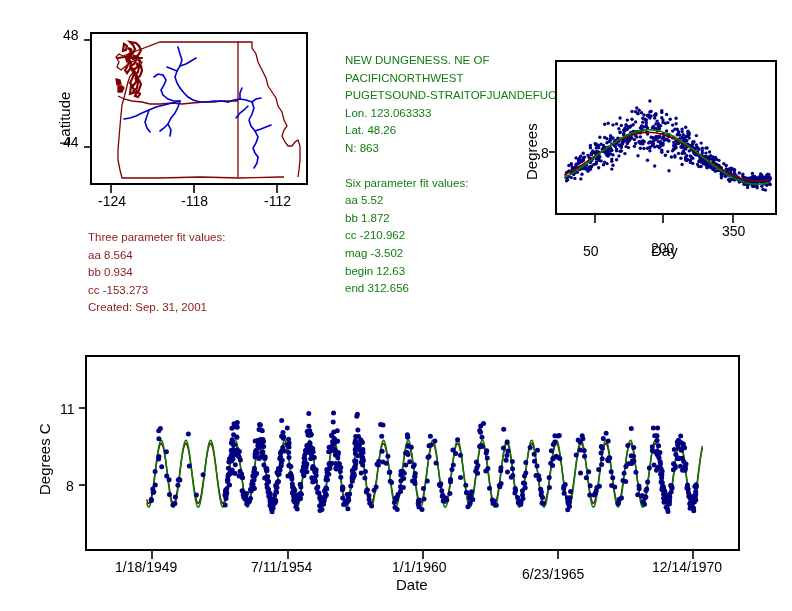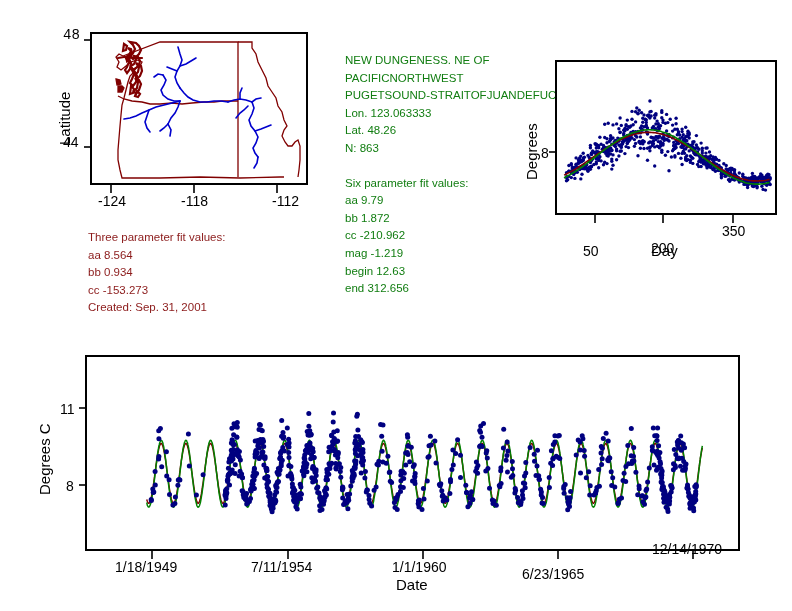--- a/index.html
+++ b/index.html
@@ -18,26 +18,26 @@
 </style>
 </head>
 <body>
 
 <div class="panel" style="left:0;top:0;width:330px;height:220px;">
 
   <div class="frame" style="left:90px;top:32px;width:218px;height:153px;"></div>
 
   <div class="axis-label vlabel" style="left:56px;top:145px;">Latitude</div>
 
-  <div class="tick-label" style="left:63px;top:27px;font-family:Liberation Mono, monospace;">48</div>
+  <div class="tick-label" style="left:63px;top:27px;">48</div>
   <div class="tick-label" style="left:63px;top:134px;">44</div>
 
   <div class="tick-label" style="left:98px;top:193px;">-124</div>
   <div class="tick-label" style="left:181px;top:193px;">-118</div>
-  <div class="tick-label" style="left:264px;top:193px;margin-left:8px;">-112</div>
+  <div class="tick-label" style="left:264px;top:193px;">-112</div>
 
   <svg width="330" height="220" style="position:absolute;left:0;top:0;">
 
     <g stroke="#000" stroke-width="1.6">
       <line x1="84" y1="40" x2="92" y2="40"></line>
       <line x1="84" y1="147" x2="92" y2="147"></line>
       <line x1="111" y1="185" x2="111" y2="193"></line>
       <line x1="194" y1="185" x2="194" y2="193"></line>
       <line x1="277" y1="185" x2="277" y2="193"></line>
     </g>
@@ -104,24 +104,24 @@
 
 <div class="textblock green" style="left:345px;top:52px;">
   <div>NEW DUNGENESS. NE OF</div>
   <div>PACIFICNORTHWEST</div>
   <div>PUGETSOUND-STRAITOFJUANDEFUCA</div>
   <div>Lon. 123.063333</div>
   <div>Lat. 48.26</div>
   <div>N: 863</div>
   <div style="height:17px;">&nbsp;</div>
   <div>Six parameter fit values:</div>
-  <div>aa 9.79</div>
+  <div>aa 5.52</div>
   <div>bb 1.872</div>
   <div>cc -210.962</div>
-  <div>mag -1.219</div>
+  <div>mag -3.502</div>
   <div>begin 12.63</div>
   <div>end 312.656</div>
 </div>
 
 <div class="textblock red" style="left:88px;top:229px;">
   <div>Three parameter fit values:</div>
   <div>aa 8.564</div>
   <div>bb 0.934</div>
   <div>cc -153.273</div>
   <div>Created:   Sep. 31, 2001</div>
@@ -921,21 +921,21 @@
 
   <div class="axis-label vlabel" style="left:36px;top:150px;">Degrees C</div>
 
   <div class="tick-label" style="left:60px;top:56px;">11</div>
   <div class="tick-label" style="left:66px;top:133px;">8</div>
 
   <div class="tick-label" style="left:115px;top:214px;">1/18/1949</div>
   <div class="tick-label" style="left:251px;top:214px;">7/11/1954</div>
   <div class="tick-label" style="left:392px;top:214px;">1/1/1960</div>
   <div class="tick-label" style="left:522px;top:221px;">6/23/1965</div>
-  <div class="tick-label" style="left:652px;top:196px;">12/14/1970</div>
+  <div class="tick-label" style="left:652px;top:214px;">12/14/1970</div>
 
   <div class="axis-label" style="left:396px;top:231px;">Date</div>
 
   <svg width="792" height="266" style="position:absolute;left:0;top:0;">
     <g stroke="#000" stroke-width="1.6">
       <line x1="79" y1="63" x2="87" y2="63"></line>
       <line x1="79" y1="140" x2="87" y2="140"></line>
       <line x1="152" y1="206" x2="152" y2="214"></line>
       <line x1="288" y1="206" x2="288" y2="214"></line>
       <line x1="423" y1="206" x2="423" y2="214"></line>

